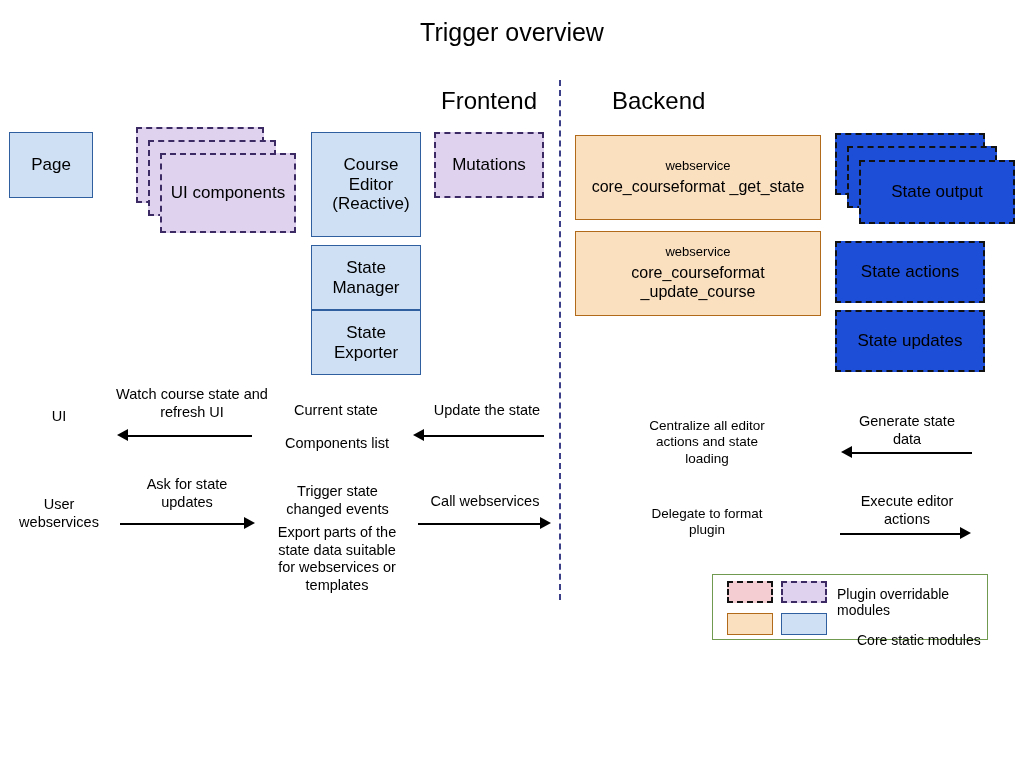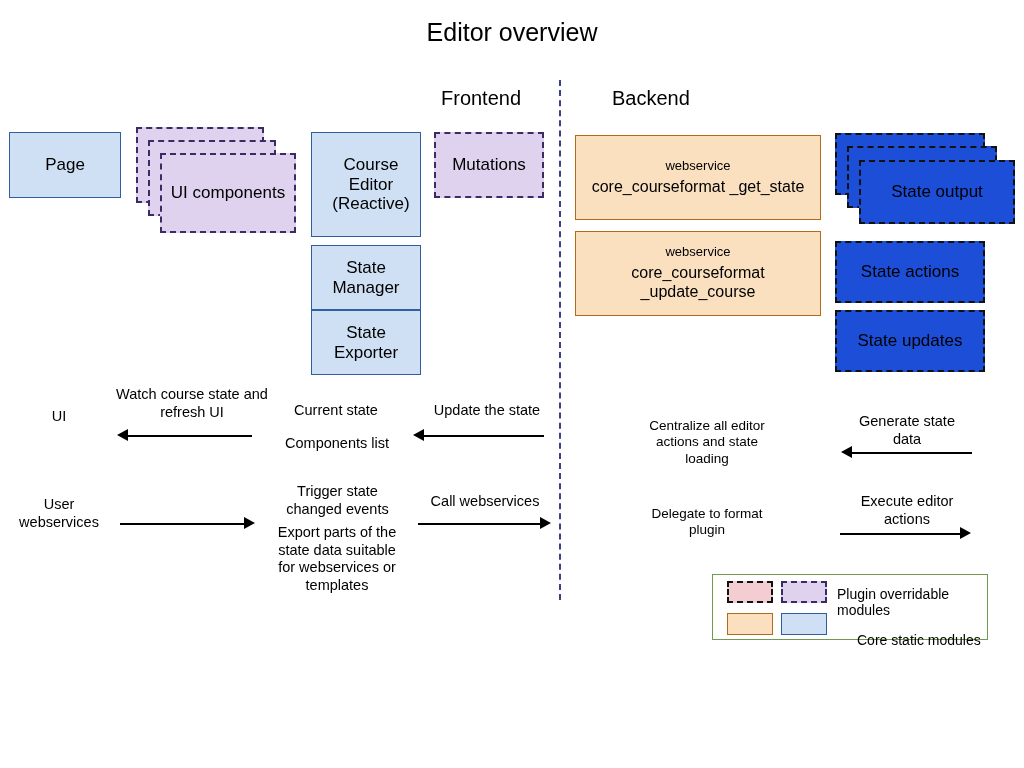--- a/index.html
+++ b/index.html
@@ -24,21 +24,21 @@
     left: 0;
     top: 18px;
     width: 1024px;
     text-align: center;
     font-size: 25px;
     color: #000;
   }
 
   .section-label {
     position: absolute;
-    font-size: 20px;
+    font-size: 24px;
     color: #000;
   }
 
   .divider {
     position: absolute;
     left: 559px;
     top: 80px;
     width: 0;
     height: 520px;
     border-left: 2px dashed #3b3f87;
@@ -130,28 +130,28 @@
     position: absolute;
     font-size: 14px;
     color: #000;
   }
 </style>
 </head>
 <body>
 
 <div id="canvas">
 
-  <div class="title">Editor overview</div>
+  <div class="title">Trigger overview</div>
 
   <div class="section-label" style="left:441px; top:87px;">Frontend</div>
   <div class="section-label" style="left:612px; top:87px;">Backend</div>
 
   <div class="divider"></div>
 
-  <div class="box blue" style="left:9px; top:132px; width:112px; height:66px;text-align:center;">Page</div>
+  <div class="box blue" style="left:9px; top:132px; width:84px; height:66px;text-align:center;">Page</div>
 
   <div class="box purple-dash" style="left:136px; top:127px; width:128px; height:76px;"></div>
   <div class="box purple-dash" style="left:148px; top:140px; width:128px; height:76px;"></div>
   <div class="box purple-dash" style="left:160px; top:153px; width:136px; height:80px;">UI components</div>
 
   <div class="box blue" style="left:311px; top:132px; width:110px; height:105px;padding-left:16px;">Course Editor (Reactive)</div>
   <div class="box blue" style="left:311px; top:245px; width:110px; height:65px;">State Manager</div>
   <div class="box blue" style="left:311px; top:310px; width:110px; height:65px;">State Exporter</div>
 
   <div class="box purple-dash" style="left:434px; top:132px; width:110px; height:66px;">Mutations</div>
@@ -184,20 +184,21 @@
   <div class="arrow-line" style="left:128px; top:435px; width:124px;"></div>
   <div class="arrow-head left" style="left:117px; top:429px;"></div>
 
   <div class="caption" style="left:276px; top:402px; width:120px;">Current state</div>
   <div class="caption" style="left:272px; top:435px; width:130px;">Components list</div>
 
   <div class="caption" style="left:420px; top:402px; width:134px;">Update the state</div>
   <div class="arrow-line" style="left:424px; top:435px; width:120px;"></div>
   <div class="arrow-head left" style="left:413px; top:429px;"></div>
 
+  <div class="caption" style="left:124px; top:476px; width:126px;">Ask for state updates</div>
   <div class="arrow-line" style="left:120px; top:523px; width:124px;"></div>
   <div class="arrow-head right" style="left:244px; top:517px;"></div>
 
   <div class="caption" style="left:270px; top:471px; width:135px;margin-top:12px;">Trigger state changed events</div>
   <div class="caption" style="left:272px; top:524px; width:130px;">Export parts of the state data suitable for webservices or templates</div>
 
   <div class="caption" style="left:420px; top:493px; width:130px;">Call webservices</div>
   <div class="arrow-line" style="left:418px; top:523px; width:122px;"></div>
   <div class="arrow-head right" style="left:540px; top:517px;"></div>
 

